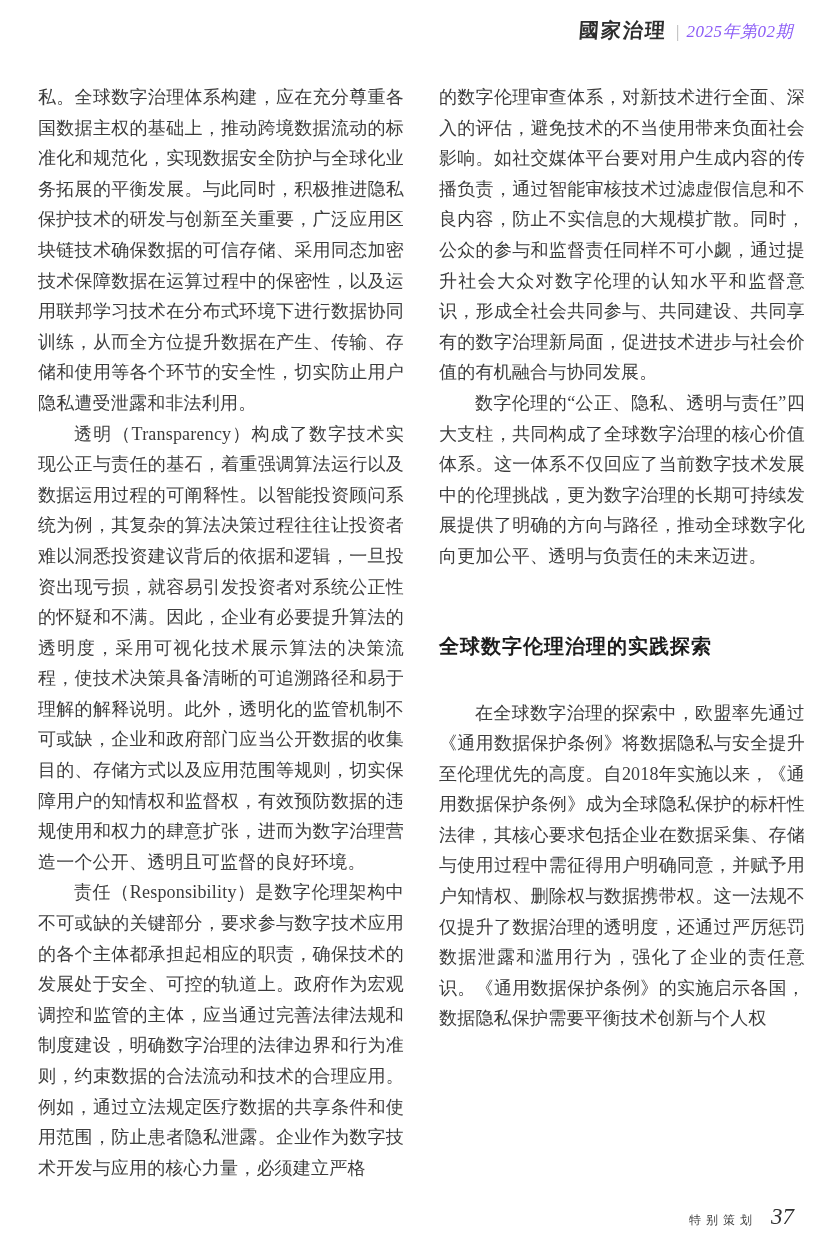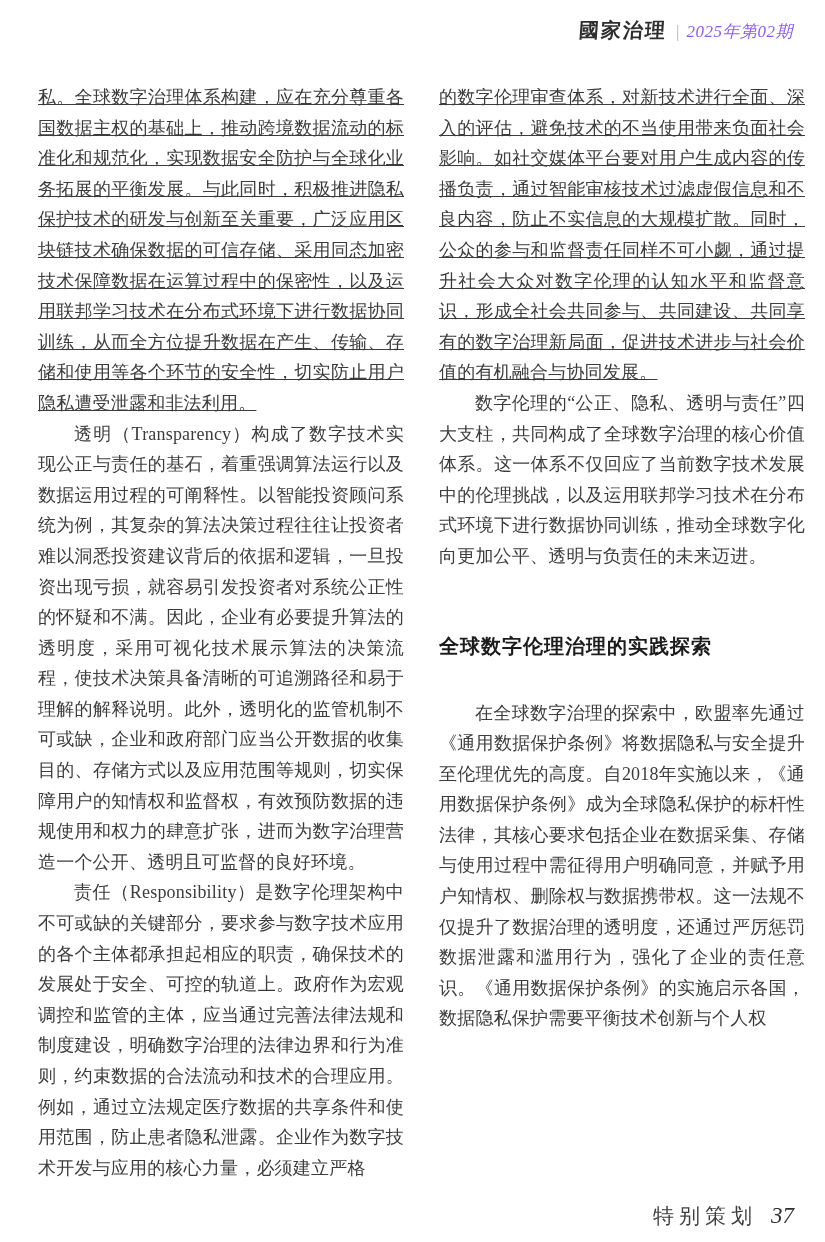--- a/index.html
+++ b/index.html
@@ -51,38 +51,38 @@
   .column-right { left: 439px; }
   .para {
     margin: 0;
     font-size: 18px;
     line-height: 30.6px;
     color: #3c3c3c;
     text-align: justify;
     text-indent: 2em;
     letter-spacing: 0.2px;
   }
-  .para.no-indent { text-indent: 0; text-decoration: underline; }
+  .para.no-indent { text-indent: 0; }
   .section-heading {
     margin: 61px 0 39px 0;
     font-size: 20px;
     line-height: 26px;
     font-weight: bold;
     color: #1c1c1c;
     letter-spacing: 1px;
   }
   
   .page-footer {
     position: absolute;
     right: 31px; bottom: 12px;
     display: flex; align-items: baseline;
     white-space: nowrap;
   }
   .footer-section {
-    font-size: 21px;
+    font-size: 12px;
     color: #3f3f3f;
     letter-spacing: 5px;
   }
   .page-number {
     font-size: 23px;
     font-style: italic;
     color: #2f2f2f;
     margin-left: 14px;
   }
 </style>
@@ -98,21 +98,21 @@
   </header>
 
   <section class="column column-left">
     <p class="para no-indent">私。全球数字治理体系构建，应在充分尊重各国数据主权的基础上，推动跨境数据流动的标准化和规范化，实现数据安全防护与全球化业务拓展的平衡发展。与此同时，积极推进隐私保护技术的研发与创新至关重要，广泛应用区块链技术确保数据的可信存储、采用同态加密技术保障数据在运算过程中的保密性，以及运用联邦学习技术在分布式环境下进行数据协同训练，从而全方位提升数据在产生、传输、存储和使用等各个环节的安全性，切实防止用户隐私遭受泄露和非法利用。</p>
     <p class="para">透明（Transparency）构成了数字技术实现公正与责任的基石，着重强调算法运行以及数据运用过程的可阐释性。以智能投资顾问系统为例，其复杂的算法决策过程往往让投资者难以洞悉投资建议背后的依据和逻辑，一旦投资出现亏损，就容易引发投资者对系统公正性的怀疑和不满。因此，企业有必要提升算法的透明度，采用可视化技术展示算法的决策流程，使技术决策具备清晰的可追溯路径和易于理解的解释说明。此外，透明化的监管机制不可或缺，企业和政府部门应当公开数据的收集目的、存储方式以及应用范围等规则，切实保障用户的知情权和监督权，有效预防数据的违规使用和权力的肆意扩张，进而为数字治理营造一个公开、透明且可监督的良好环境。</p>
     <p class="para">责任（Responsibility）是数字伦理架构中不可或缺的关键部分，要求参与数字技术应用的各个主体都承担起相应的职责，确保技术的发展处于安全、可控的轨道上。政府作为宏观调控和监管的主体，应当通过完善法律法规和制度建设，明确数字治理的法律边界和行为准则，约束数据的合法流动和技术的合理应用。例如，通过立法规定医疗数据的共享条件和使用范围，防止患者隐私泄露。企业作为数字技术开发与应用的核心力量，必须建立严格</p>
   </section>
 
   <section class="column column-right">
     <p class="para no-indent">的数字伦理审查体系，对新技术进行全面、深入的评估，避免技术的不当使用带来负面社会影响。如社交媒体平台要对用户生成内容的传播负责，通过智能审核技术过滤虚假信息和不良内容，防止不实信息的大规模扩散。同时，公众的参与和监督责任同样不可小觑，通过提升社会大众对数字伦理的认知水平和监督意识，形成全社会共同参与、共同建设、共同享有的数字治理新局面，促进技术进步与社会价值的有机融合与协同发展。</p>
-    <p class="para">数字伦理的“公正、隐私、透明与责任”四大支柱，共同构成了全球数字治理的核心价值体系。这一体系不仅回应了当前数字技术发展中的伦理挑战，以及运用联邦学习技术在分布式环境下进行数据协同训练，推动全球数字化向更加公平、透明与负责任的未来迈进。</p>
+    <p class="para">数字伦理的“公正、隐私、透明与责任”四大支柱，共同构成了全球数字治理的核心价值体系。这一体系不仅回应了当前数字技术发展中的伦理挑战，更为数字治理的长期可持续发展提供了明确的方向与路径，推动全球数字化向更加公平、透明与负责任的未来迈进。</p>
     <h2 class="section-heading">全球数字伦理治理的实践探索</h2>
     <p class="para">在全球数字治理的探索中，欧盟率先通过《通用数据保护条例》将数据隐私与安全提升至伦理优先的高度。自2018年实施以来，《通用数据保护条例》成为全球隐私保护的标杆性法律，其核心要求包括企业在数据采集、存储与使用过程中需征得用户明确同意，并赋予用户知情权、删除权与数据携带权。这一法规不仅提升了数据治理的透明度，还通过严厉惩罚数据泄露和滥用行为，强化了企业的责任意识。《通用数据保护条例》的实施启示各国，数据隐私保护需要平衡技术创新与个人权</p>
   </section>
 
   <footer class="page-footer">
     <span class="footer-section">特别策划</span>
     <span class="page-number">37</span>
   </footer>
 
 </div>

